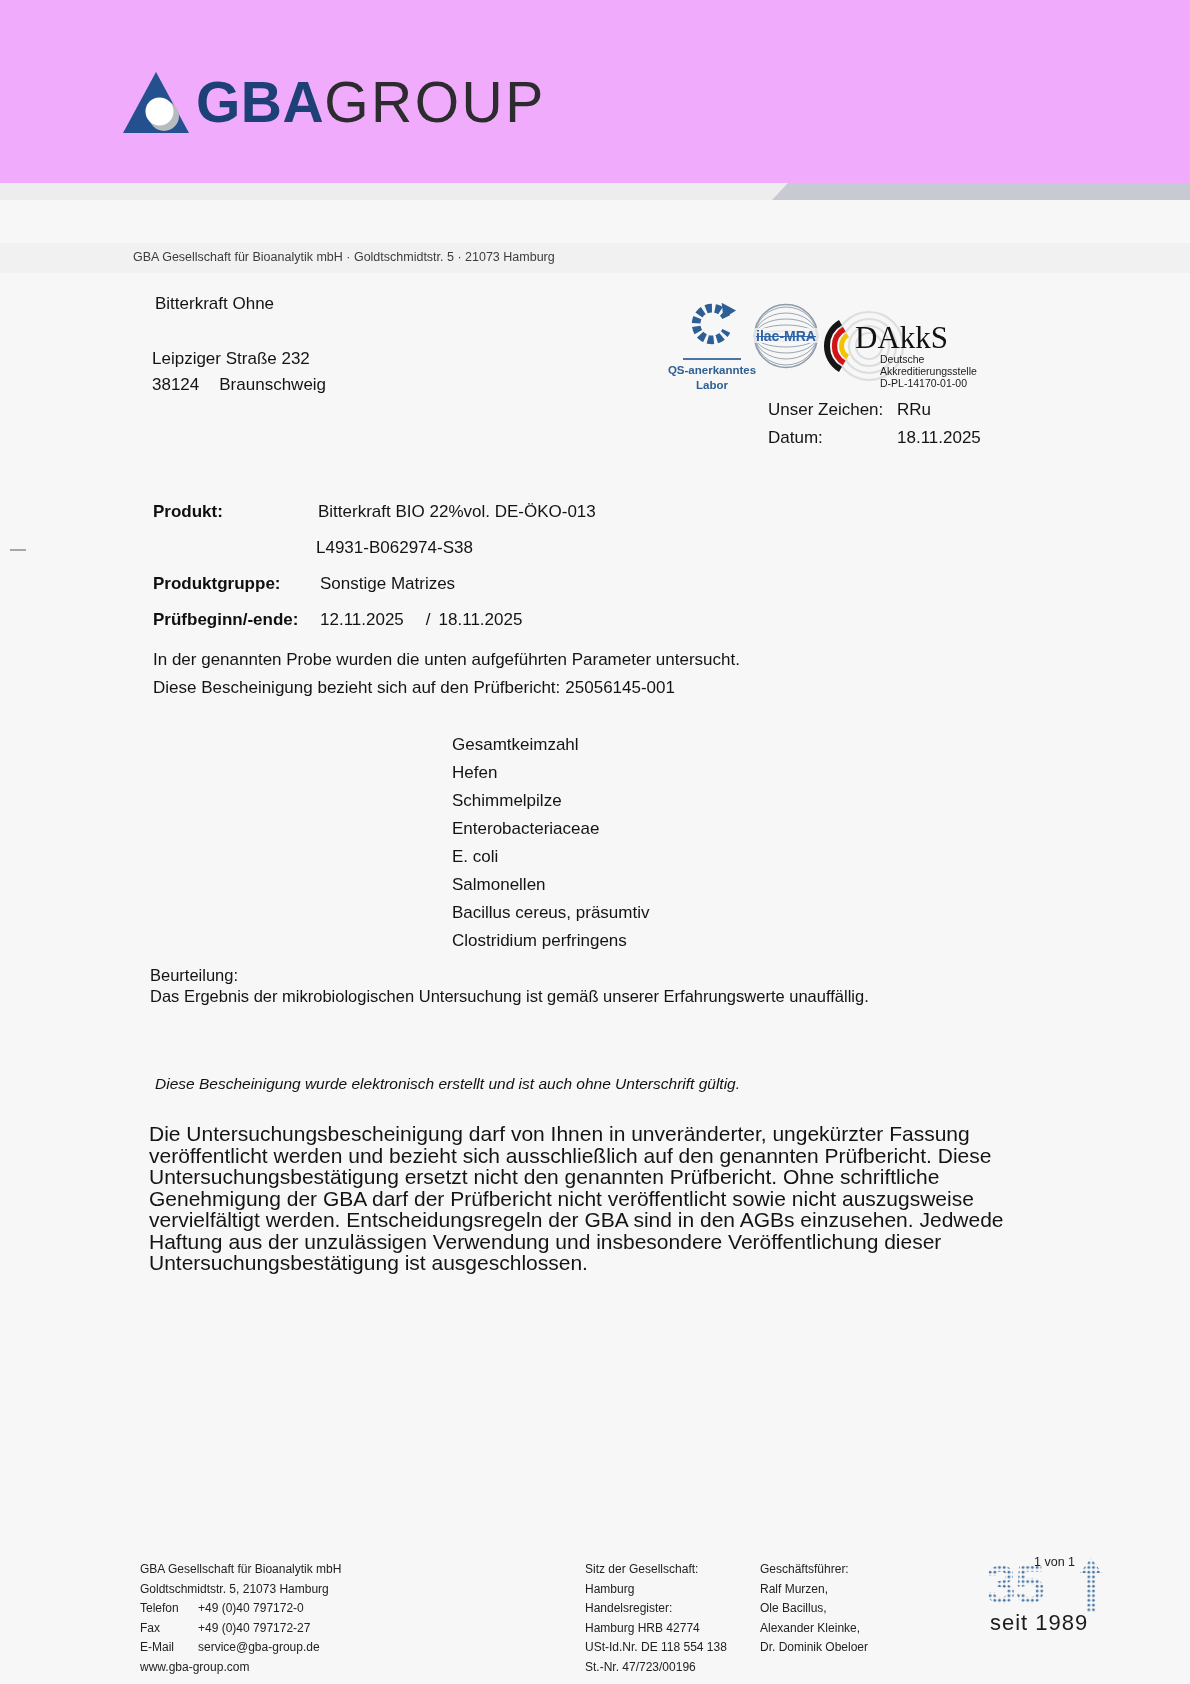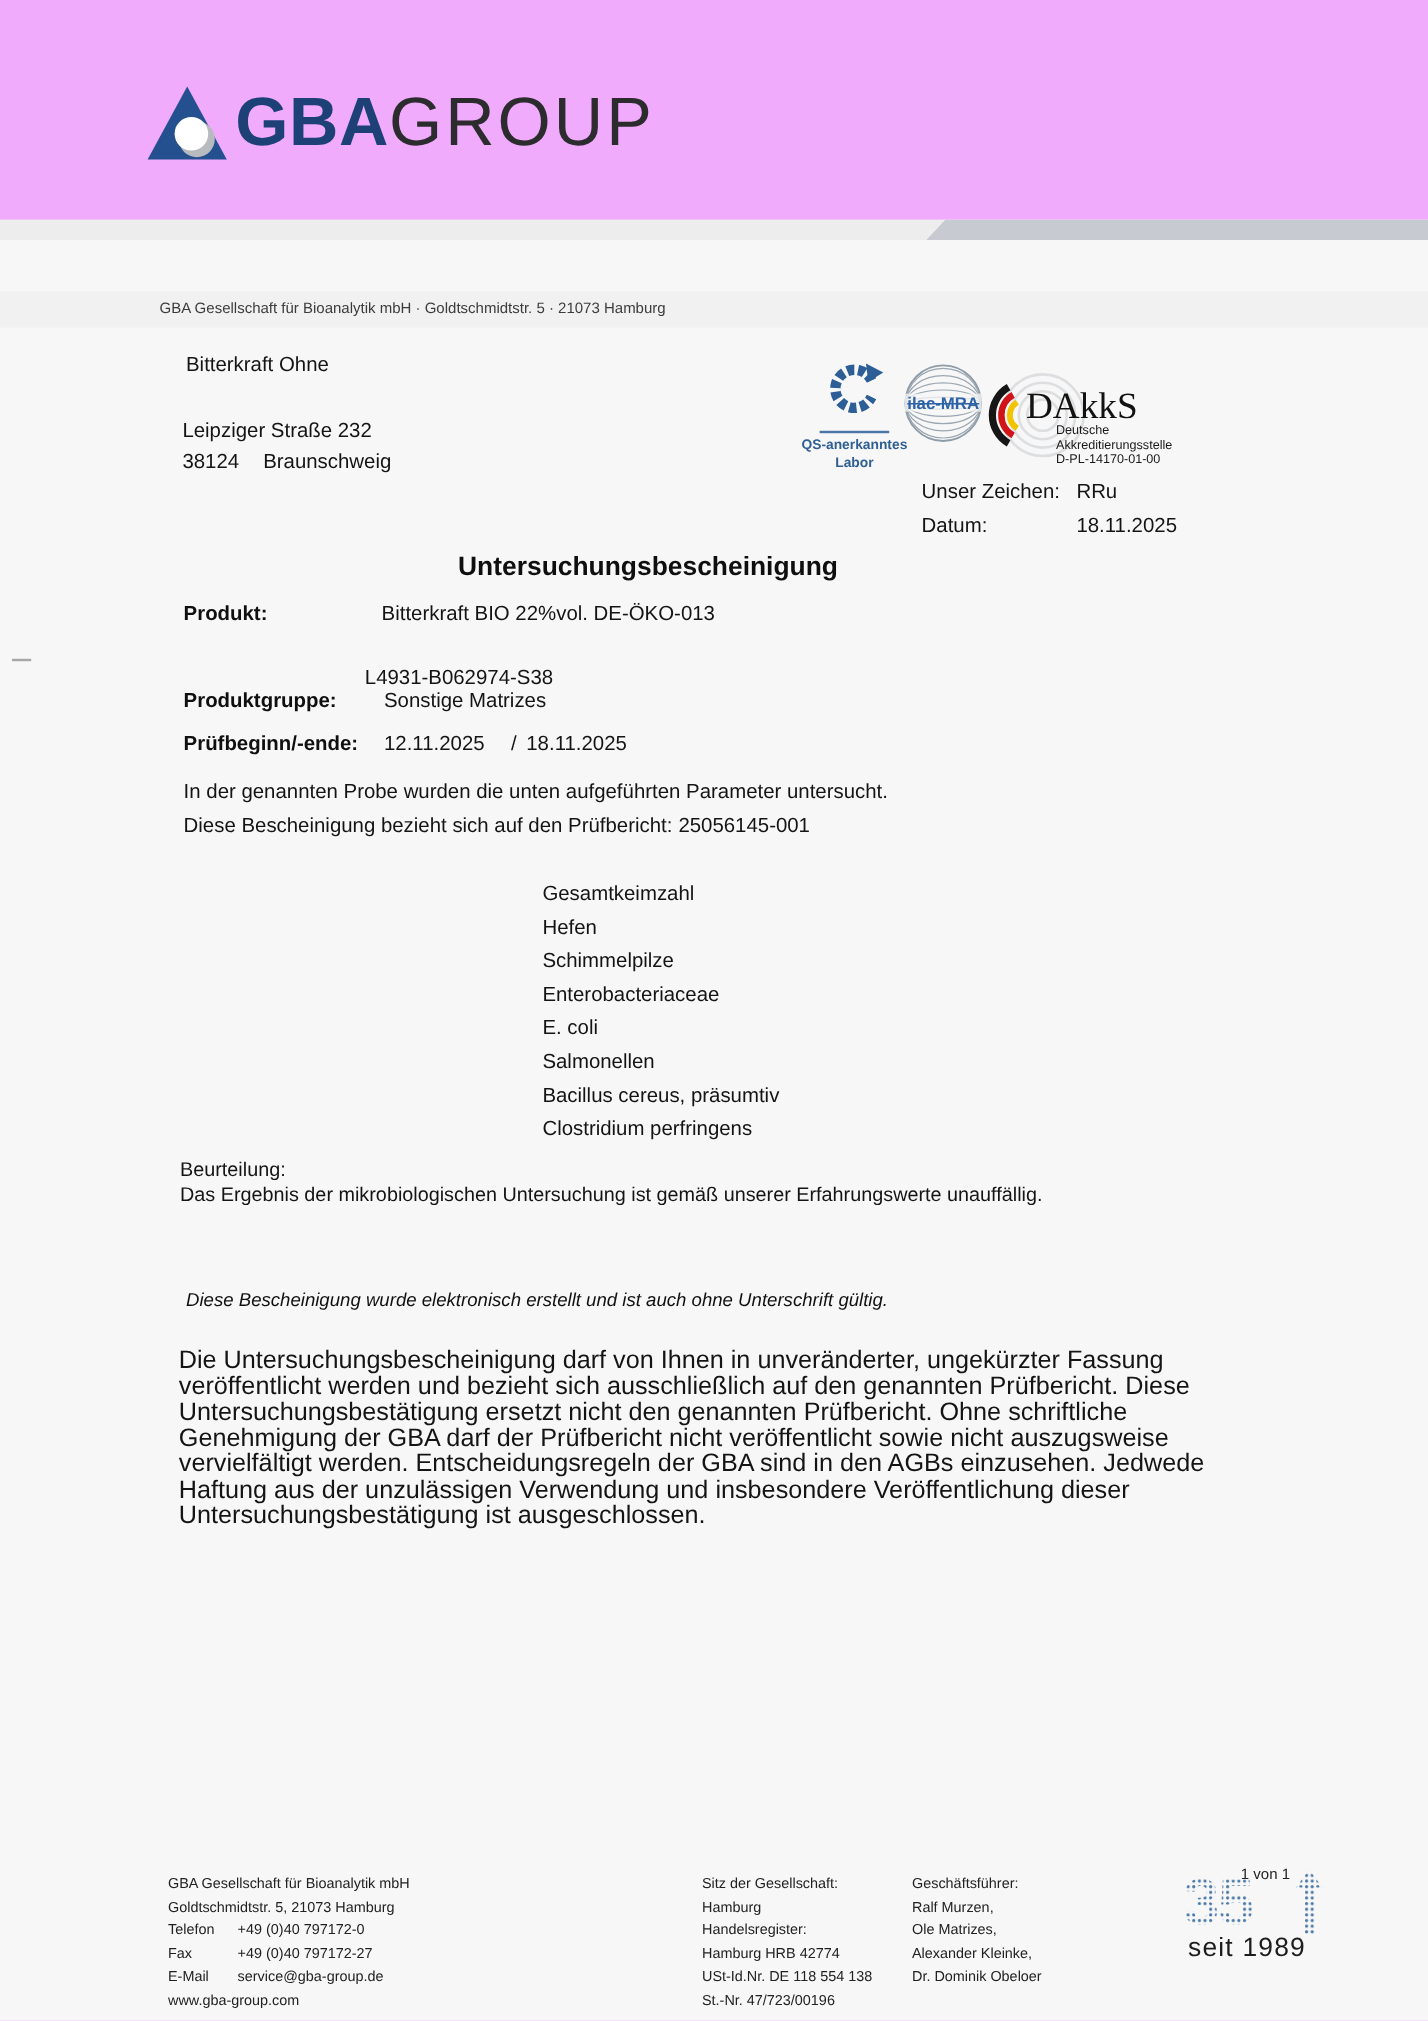--- a/index.html
+++ b/index.html
@@ -114,25 +114,24 @@
       <div>Akkreditierungsstelle</div>
       <div>D-PL-14170-01-00</div>
     </div>
   </div>
 
   <div class="abs meta-lbl" style="left:768px;top:400px;">Unser Zeichen:</div>
   <div class="abs meta-lbl" style="left:897px;top:400px;">RRu</div>
   <div class="abs meta-lbl" style="left:768px;top:428px;">Datum:</div>
   <div class="abs meta-lbl" style="left:897px;top:428px;">18.11.2025</div>
 
-  <div class="abs title">Untersuchungsbescheinigung</div>
 
   <div class="abs lbl" style="left:153px;top:502px;">Produkt:</div>
   <div class="abs val" style="left:318px;top:502px;">Bitterkraft BIO 22%vol. DE-ÖKO-013</div>
-  <div class="abs val" style="left:304px;top:538px;margin-top:17px;">L4931-B062974-S38</div>
+  <div class="abs val" style="left:316px;top:538px;">L4931-B062974-S38</div>
   <div class="abs lbl" style="left:153px;top:574px;">Produktgruppe:</div>
   <div class="abs val" style="left:320px;top:574px;">Sonstige Matrizes</div>
   <div class="abs lbl" style="left:153px;top:610px;">Prüfbeginn/-ende:</div>
   <div class="abs val" style="left:320px;top:610px;">
     <span>12.11.2025</span><span style="margin-left:22px;">/</span><span style="margin-left:8px;">18.11.2025</span>
   </div>
 
   <div class="abs body-txt" style="left:153px;top:650px;">In der genannten Probe wurden die unten aufgeführten Parameter untersucht.</div>
   <div class="abs body-txt" style="left:153px;top:678px;">
     <span>Diese Bescheinigung bezieht sich auf den Prüfbericht:</span><span style="margin-left:5px;">25056145-001</span>
@@ -190,21 +189,21 @@
     <div>USt-Id.Nr. DE 118 554 138</div>
     <div>St.-Nr. 47/723/00196</div>
   </div>
 
   <div class="abs foot" style="left:760px;top:1560px;width:170px;">
     <div>Geschäftsführer:</div>
     <div>
 
         <div>Ralf Murzen,</div>
 
-        <div>Ole Matrizes,</div>
+        <div>Ole Bacillus,</div>
 
         <div>Alexander Kleinke,</div>
 
         <div>Dr. Dominik Obeloer</div>
       </div>
   </div>
 
   <div class="abs pagenum">1 von 1</div>
   <svg class="abs" style="left:988px;top:1556px;" width="120" height="58" viewBox="0 0 120 58">
     <defs>

